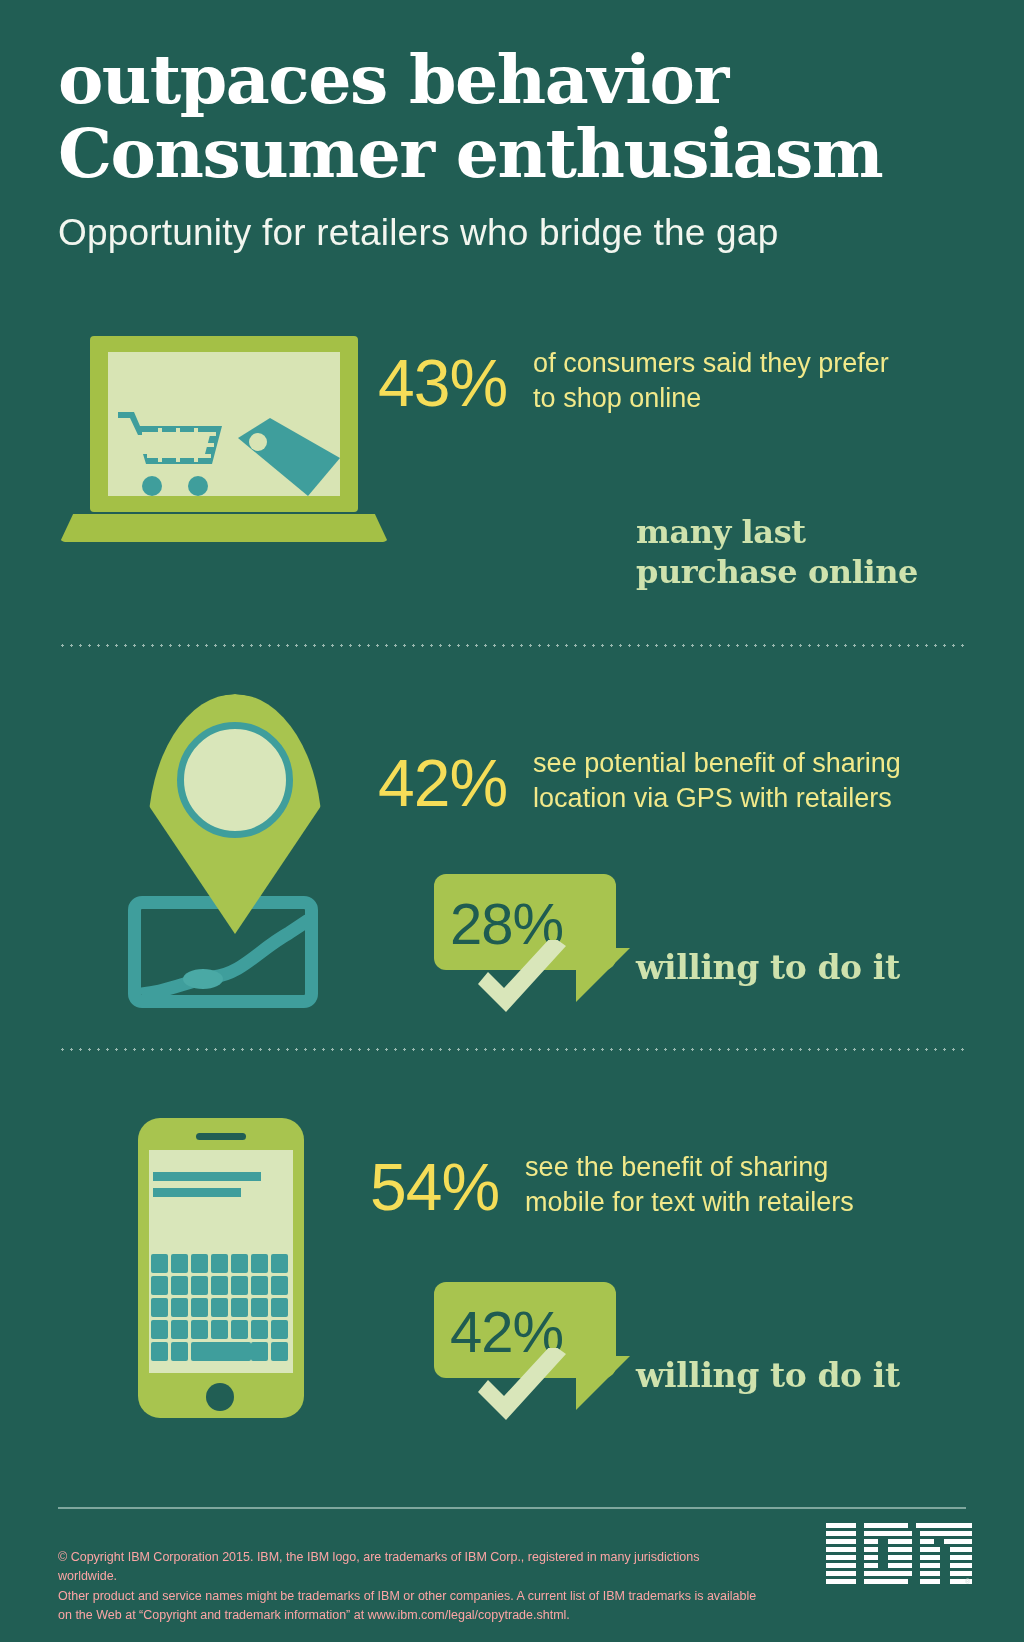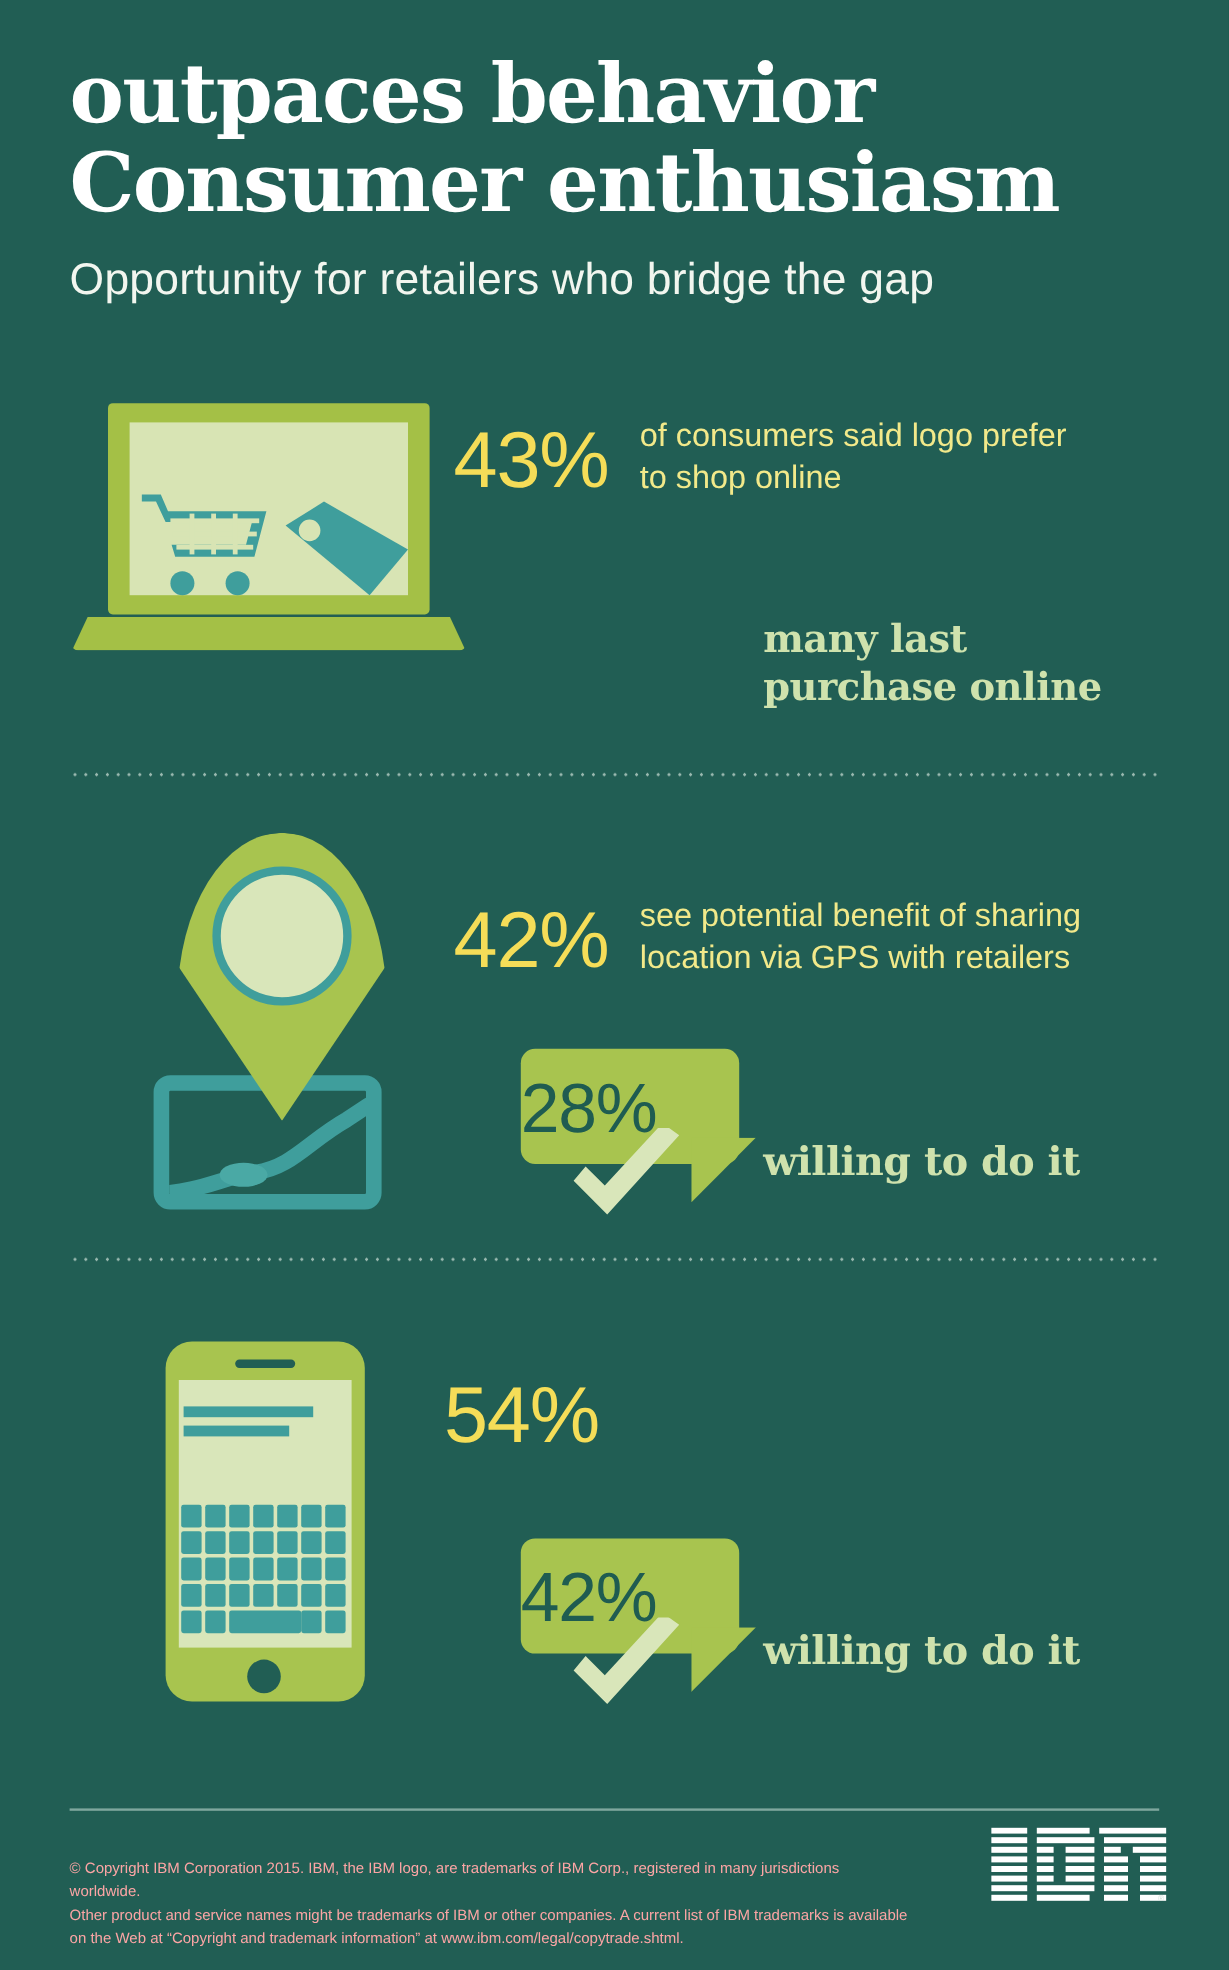--- a/index.html
+++ b/index.html
@@ -176,21 +176,21 @@
   .bubble {
     position: absolute; left: 0; top: 0; width: 182px; height: 96px;
     background: #a8c44f; border-radius: 12px;
   }
   .bubble-tail {
     position: absolute; left: 142px; top: 74px; width: 54px; height: 54px;
     background: #a8c44f;
     clip-path: polygon(0% 0%, 100% 0%, 0% 100%);
   }
   .bubble-pct {
-    position: absolute; left: 0; top: 16px; width: 145px; text-align: left;
+    position: absolute; left: 0; top: 16px; width: 145px; text-align: center;
     font-family: "Liberation Sans", sans-serif; font-weight: 300;
     font-size: 58px; color: #1f5c51; letter-spacing: -1px;
   }
   .check {
     position: absolute; left: 28px; top: 66px; width: 110px; height: 80px;
   }
   .bubble-label {
     position: absolute;
     font-family: "DejaVu Serif", serif; font-weight: 700;
     font-size: 33px; color: #cfe2ad; letter-spacing: -0.4px;
@@ -235,21 +235,21 @@
       <circle cx="80" cy="78" r="10" fill="#3f9e9c"></circle>
     </svg>
     <svg class="tag" viewBox="0 0 110 82">
       <path d="M6 22 L38 2 L108 42 L76 80 Z" fill="#3f9e9c"></path>
       <circle cx="26" cy="26" r="9" fill="#d8e4b4"></circle>
     </svg>
   </div>
 
   <div class="stat-yellow-row" style="left:378px; top:342px;">
     <div class="big-pct">43%</div>
-    <div class="stat-desc">of consumers said logo prefer
+    <div class="stat-desc">of consumers said they prefer
 to shop online</div>
   </div>
 
   <div class="bag-label">many last
 purchase online</div>
 
   <div class="dotted-divider" id="div1"></div>
 
   <div class="mapicon">
     <div class="map-frame">
@@ -320,20 +320,22 @@
           <div class="key" style="left: 40px; top: 88px; width: 60px; height: 19px;"></div>
           <div class="key" style="left: 100px; top: 88px; width: 17px; height: 19px;"></div>
           <div class="key" style="left: 120px; top: 88px; width: 17px; height: 19px;"></div>
         </div>
     </div>
     <div class="phone-home"></div>
   </div>
 
   <div class="stat-yellow-row" style="left:370px; top:1146px;">
     <div class="big-pct">54%</div>
+    <div class="stat-desc">see the benefit of sharing
+mobile for text with retailers</div>
   </div>
 
   <div class="bubble-wrap" style="left:434px; top:1282px;">
     <div class="bubble"></div>
     <div class="bubble-tail"></div>
     <div class="bubble-pct">42%</div>
     <svg class="check" viewBox="0 0 110 80">
       <path d="M16 44 L44 72 L104 6 L90 -4 L42 48 L26 32 Z" fill="#d9e6ba"></path>
     </svg>
   </div>

